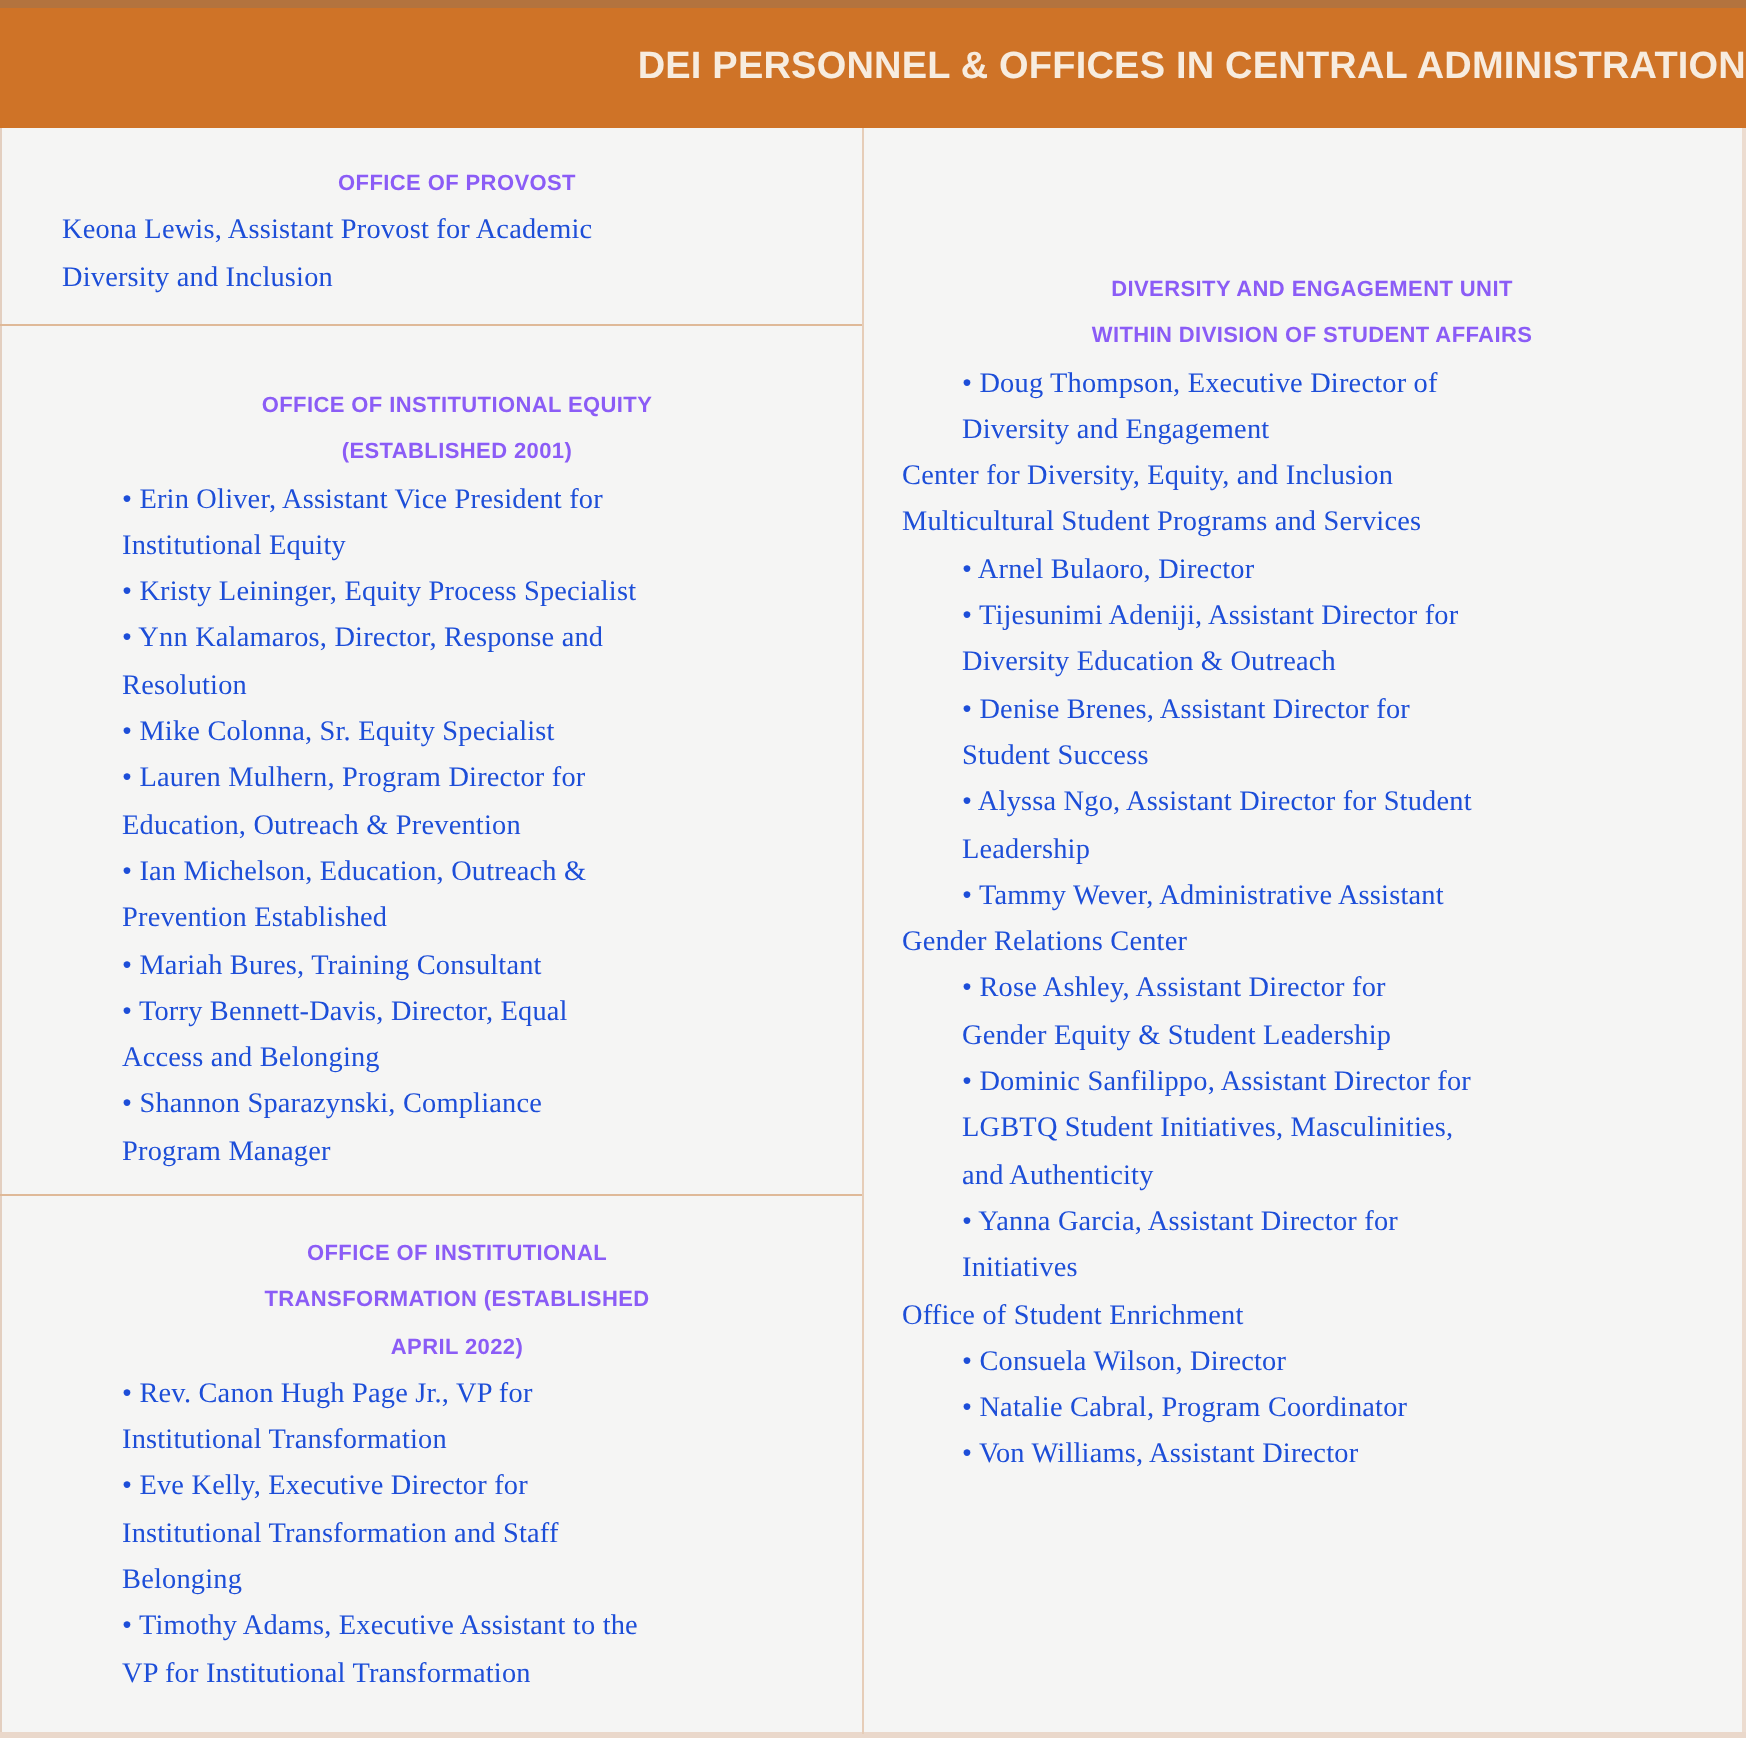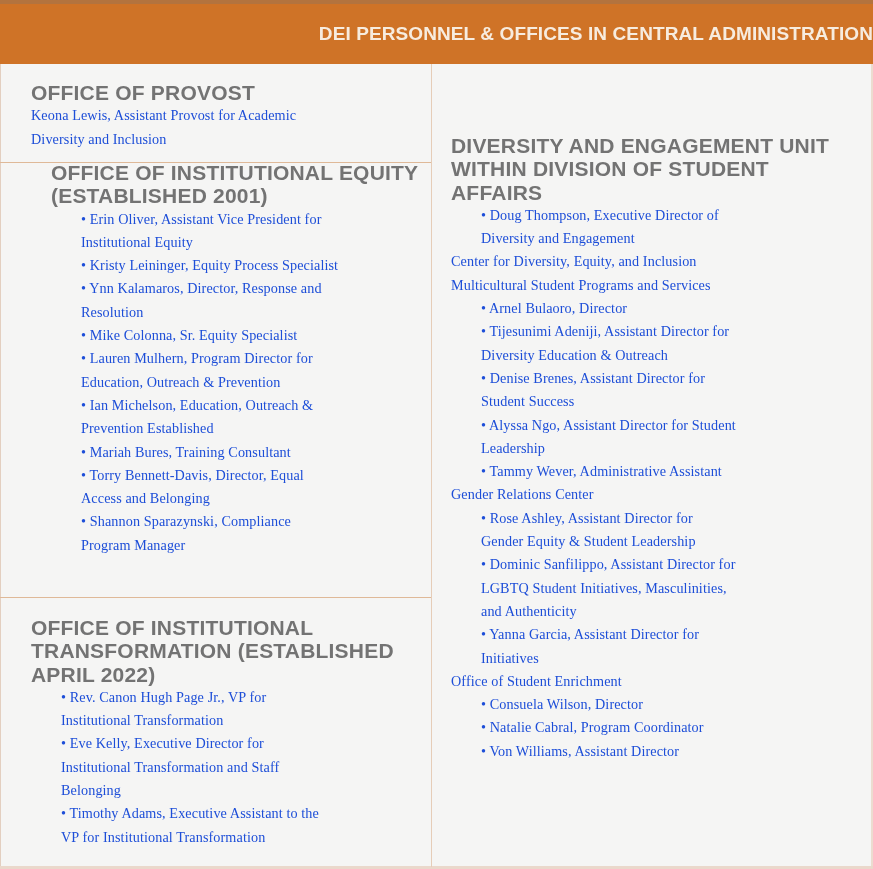--- a/index.html
+++ b/index.html
@@ -35,38 +35,39 @@
     .vline { position: absolute; left: 431px; top: 64px; width: 1px; height: 803px; background: #e6cdb8; }
     .hline { position: absolute; left: 0; height: 1px; width: 431px; background: #dfb998; }
     .edge-left { position: absolute; left: 0; top: 64px; width: 1px; height: 805px; background: #e3cfc0; }
     .edge-right { position: absolute; left: 871px; top: 64px; width: 2px; height: 805px; background: #ecdcd0; }
     .edge-bottom { position: absolute; left: 0; top: 866px; width: 873px; height: 3px; background: #ead8cb; }
 
     .section { position: absolute; }
     .sec-title {
       font-family: "Liberation Sans", sans-serif;
       font-weight: bold;
-      font-size: 21px;
+      font-size: 11px;
       line-height: 23.3px;
-      color: #737373;
+      color: #8b5cf6;
       text-transform: uppercase;
       letter-spacing: 0.2px;
+      text-align: center;
     }
     .txt {
       font-family: Liberation Serif, serif;
       font-size: 14.2px;
       line-height: 23.3px;
       color: #1d4ed8;
       letter-spacing: 0.1px;
     }
     .bullet { padding-left: 30px; }
     .sub-head { padding-left: 0; }
 
     #provost { left: 31px; top: 81px; width: 395px; }
-    #equity { left: 31px; top: 161px; width: 395px; margin-left: 20px; }
+    #equity { left: 31px; top: 192px; width: 395px; }
     #transform { left: 31px; top: 616px; width: 395px; }
     #dsa { left: 451px; top: 134px; width: 410px; }
   </style>
 </head>
 <body>
 
 <div class="top-strip"></div>
 <div class="header">
   <span class="header-title">DEI Personnel &amp; Offices in Central Administration</span>
 </div>

